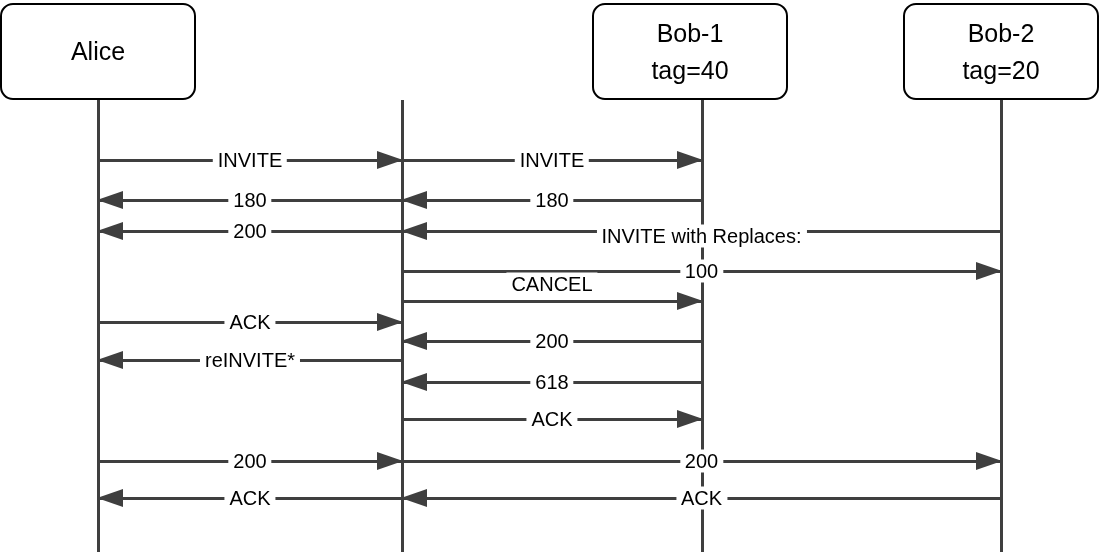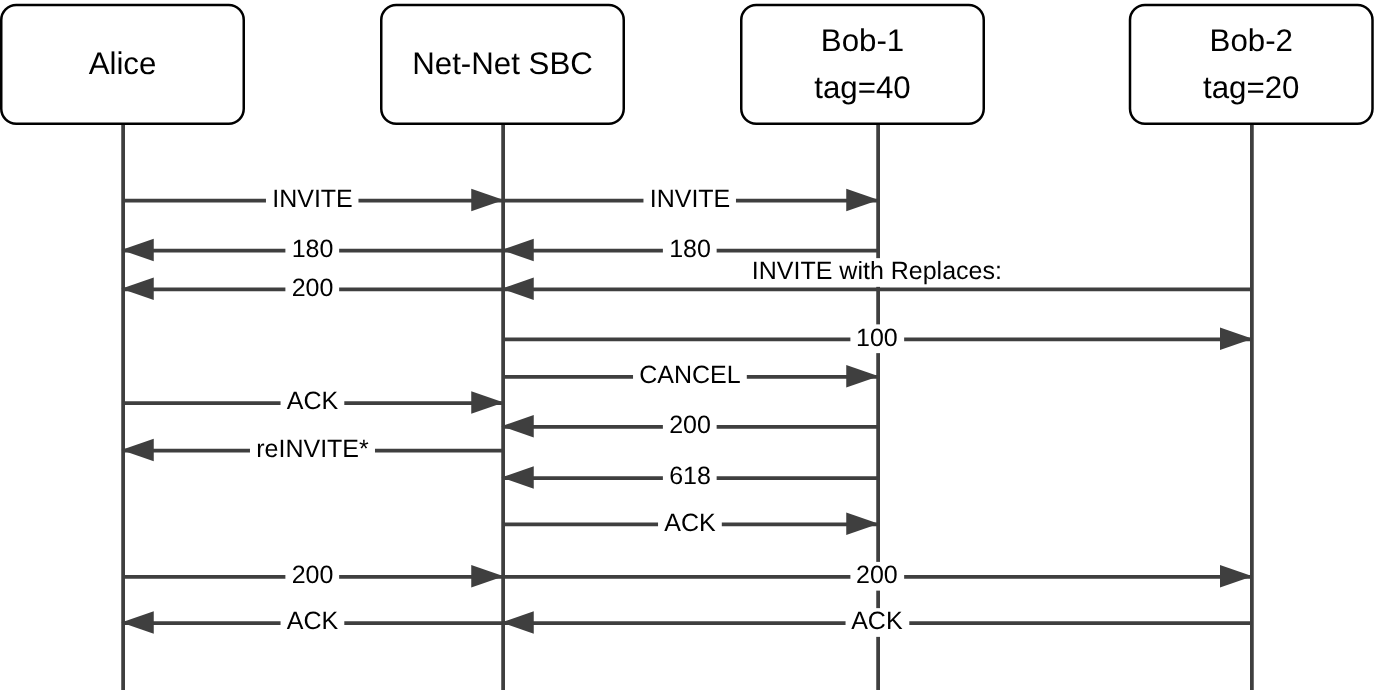--- a/index.html
+++ b/index.html
@@ -29,23 +29,20 @@
   }
 </style>
 </head>
 <body>
 
 <div class="canvas" id="diagram" style="--line: #3f3f3f; background: rgb(255, 255, 255); padding-left: 10px;">
     <div class="pbox" style="left: 0px; border-color: rgb(0, 0, 0);">
       <div class="ptitle">Alice</div>
     </div>
     <div class="lifeline" style="left: 96.5px; top: 100px; height: 452px;"></div>
-    <div class="pbox" style="left: 304px; border-color: rgb(0, 0, 0);">
-      <div class="ptitle">Net-Net SBC</div>
-    </div>
     <div class="lifeline" style="left: 400.5px; top: 100px; height: 452px;"></div>
     <div class="pbox" style="left: 592px; border-color: rgb(0, 0, 0);">
       <div class="ptitle">Bob-1</div>
       <div class="ptitle">tag=40</div>
     </div>
     <div class="lifeline" style="left: 700.5px; top: 100px; height: 452px;"></div>
     <div class="pbox" style="left: 903px; border-color: rgb(0, 0, 0);">
       <div class="ptitle">Bob-2</div>
       <div class="ptitle">tag=20</div>
     </div>
@@ -72,31 +69,31 @@
     <div class="msg-label" style="left: 552px; top: 200px;">180</div>
     <div class="msg" style="left: 98px; top: 231px; width: 304px;">
       <div class="shaft"></div>
       <div class="head head-left"></div>
     </div>
     <div class="msg-label" style="left: 250px; top: 231px;">200</div>
     <div class="msg" style="left: 402px; top: 231px; width: 599px;">
       <div class="shaft"></div>
       <div class="head head-left"></div>
     </div>
-    <div class="msg-label" style="left: 701.5px; top: 218px;">INVITE with Replaces:</div>
+    <div class="msg-label" style="left: 701.5px; top: 236px;">INVITE with Replaces:</div>
     <div class="msg" style="left: 402px; top: 271px; width: 599px;">
       <div class="shaft"></div>
       <div class="head head-right"></div>
     </div>
     <div class="msg-label" style="left: 701.5px; top: 271px;">100</div>
     <div class="msg" style="left: 402px; top: 301px; width: 300px;">
       <div class="shaft"></div>
       <div class="head head-right"></div>
     </div>
-    <div class="msg-label" style="left: 552px; top: 301px;">CANCEL</div>
+    <div class="msg-label" style="left: 552px; top: 284px;">CANCEL</div>
     <div class="msg" style="left: 98px; top: 322px; width: 304px;">
       <div class="shaft"></div>
       <div class="head head-right"></div>
     </div>
     <div class="msg-label" style="left: 250px; top: 322px;">ACK</div>
     <div class="msg" style="left: 402px; top: 341px; width: 300px;">
       <div class="shaft"></div>
       <div class="head head-left"></div>
     </div>
     <div class="msg-label" style="left: 552px; top: 341px;">200</div>

